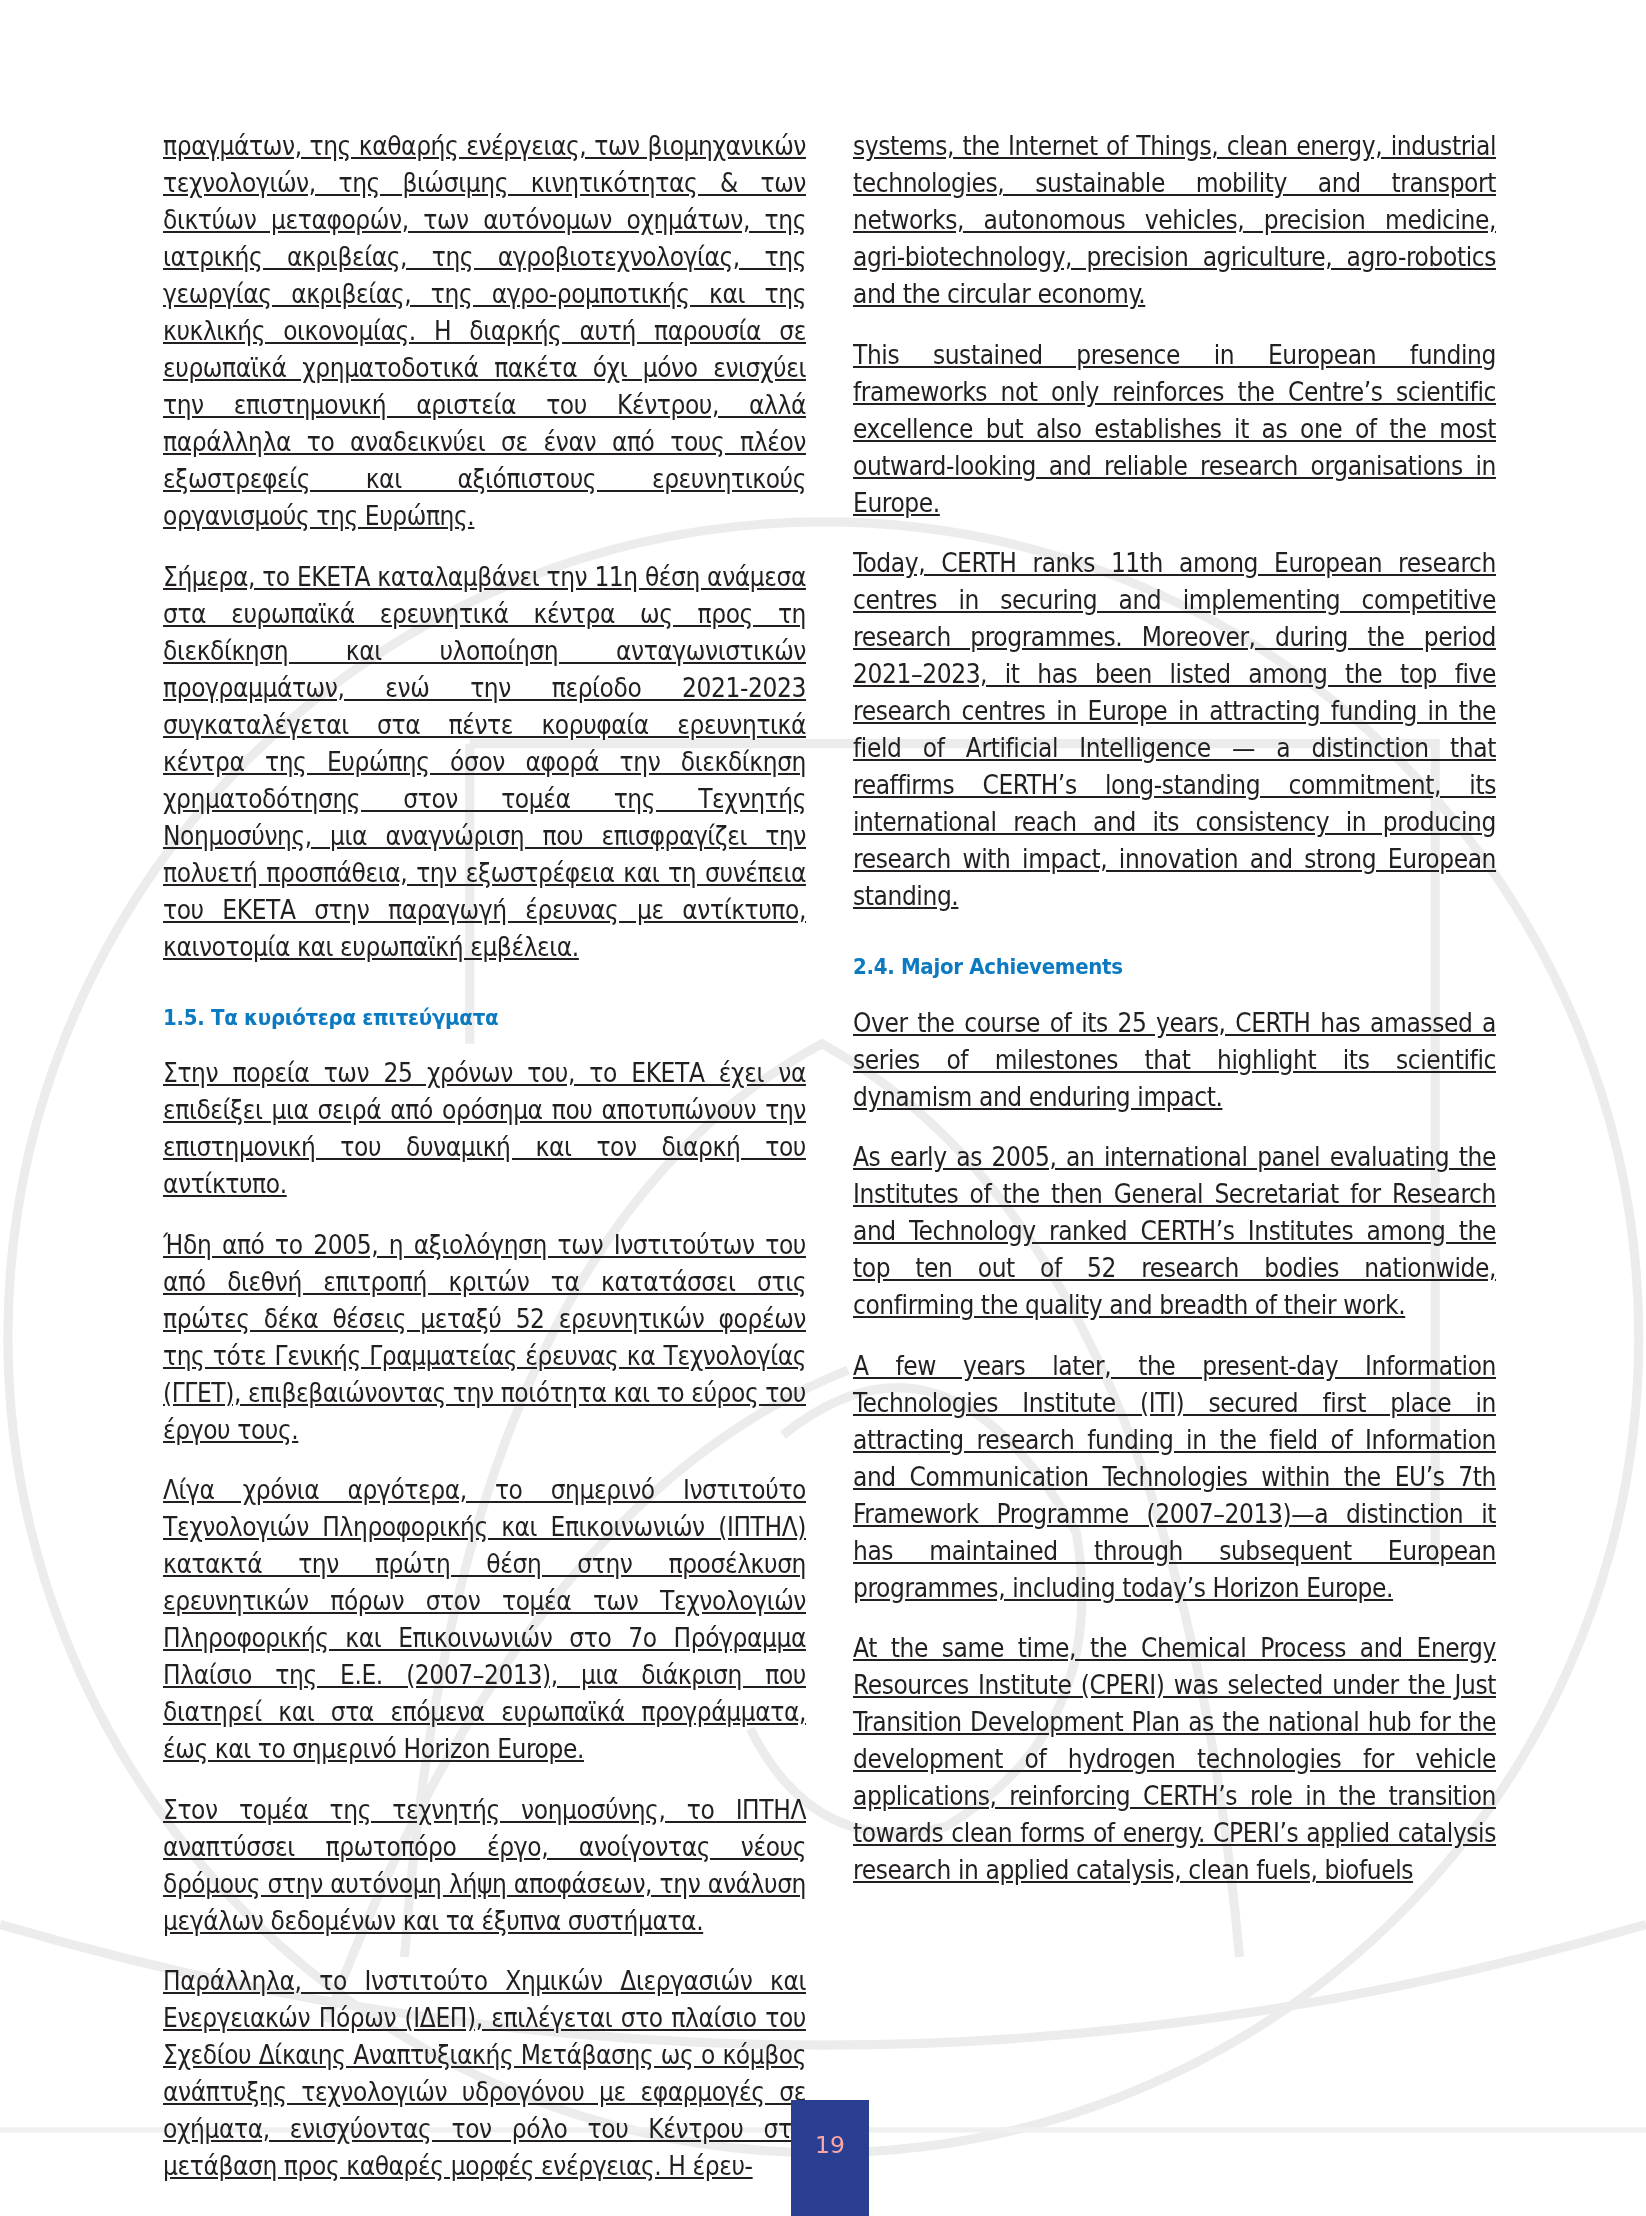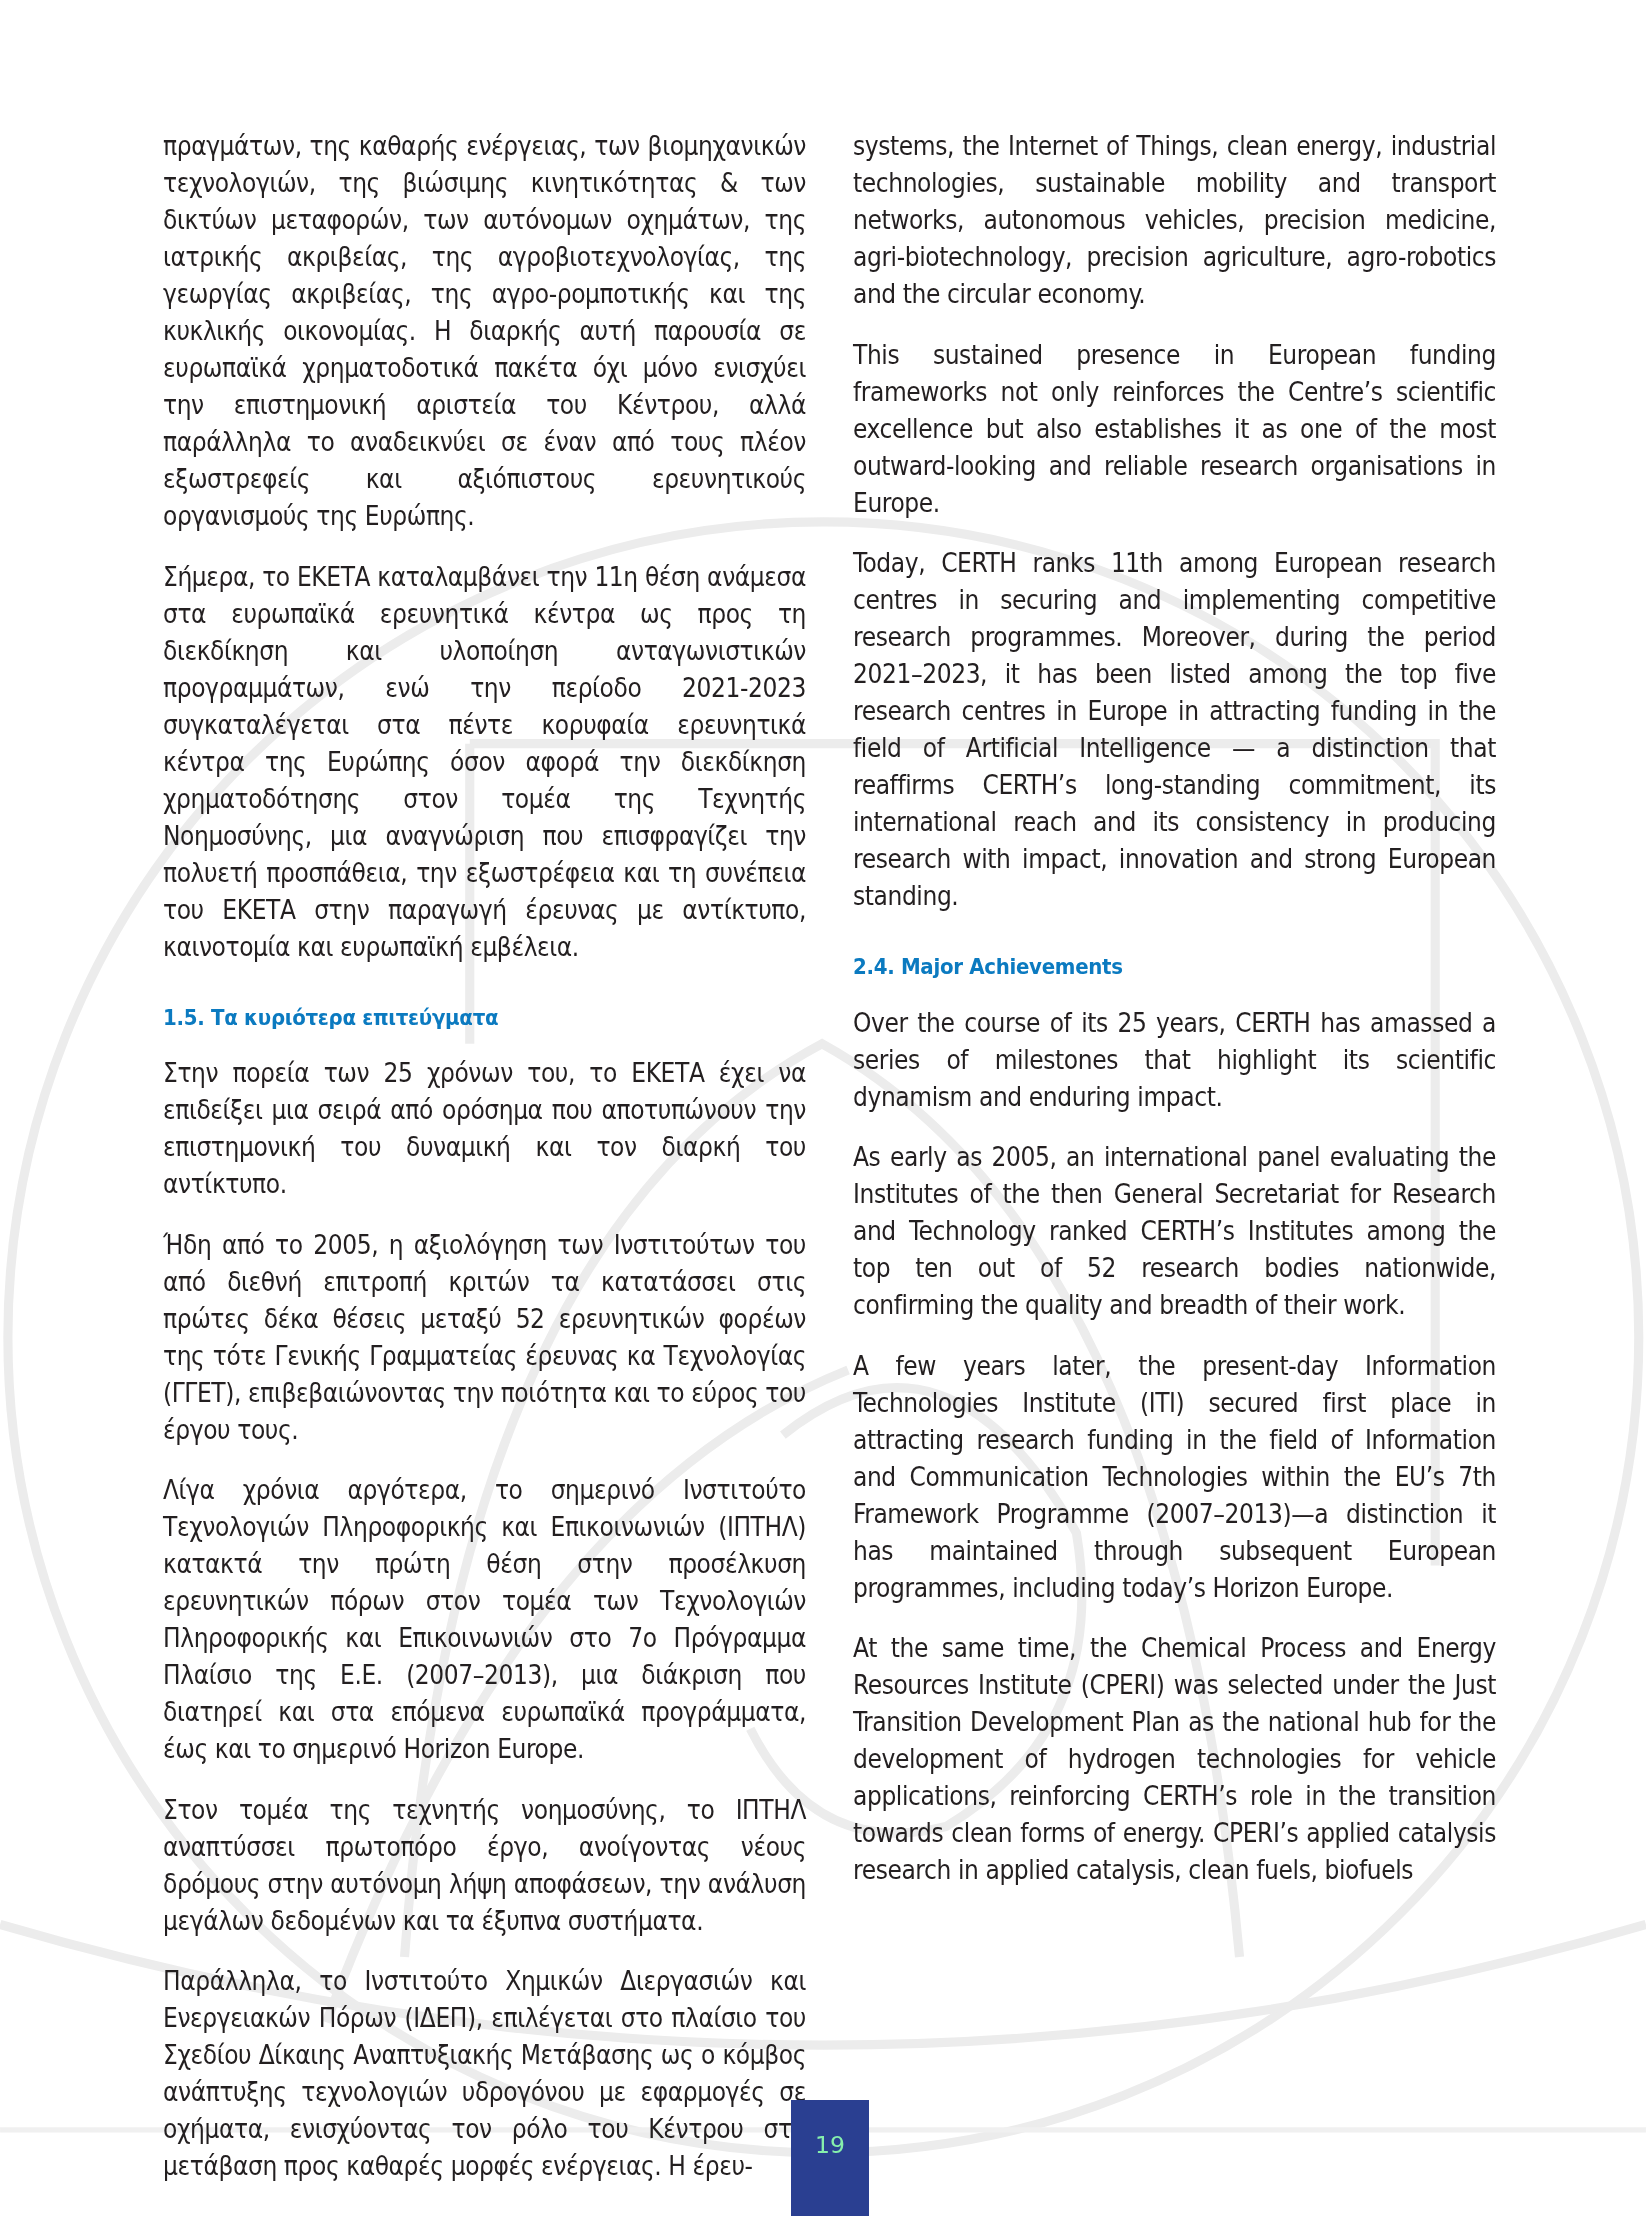--- a/index.html
+++ b/index.html
@@ -31,20 +31,21 @@
       line-height: 37px;
       letter-spacing: -0.4px;
       text-align: justify;
       font-stretch: condensed;
     }
     .col-left { left: 163px; }
     .col-right { left: 853px; width: 643px; }
     .column p {
       margin: 0 0 23.5px 0;
       hyphens: manual;
+      text-decoration: underline;
     }
     .column h2 {
       margin: 33px 0 19.6px 0;
       font-size: 22px;
       line-height: 37px;
       font-weight: bold;
       letter-spacing: -0.3px;
     }
     .page-number-box {
       position: absolute;
@@ -53,21 +54,21 @@
       width: 78px;
       height: 117px;
       z-index: 2;
       display: flex;
       align-items: flex-start;
       justify-content: center;
       padding-top: 31px;
       box-sizing: border-box;
       font-family: "DejaVu Sans", sans-serif;
       font-size: 23.5px;
-      color: #86efac;
+      color: #fca5a5;
     }
   </style>
 </head>
 <body>
 
 <svg class="watermark" viewBox="0 0 2523 3397" xmlns="http://www.w3.org/2000/svg">
   <g fill="none" stroke="#ECECEC" stroke-width="14">
     <circle cx="1262" cy="2050" r="1250"></circle>
     <path d="M 720 1140 L 2200 1140 L 2200 2400"></path>
     <path d="M 720 1140 L 720 1600"></path>

